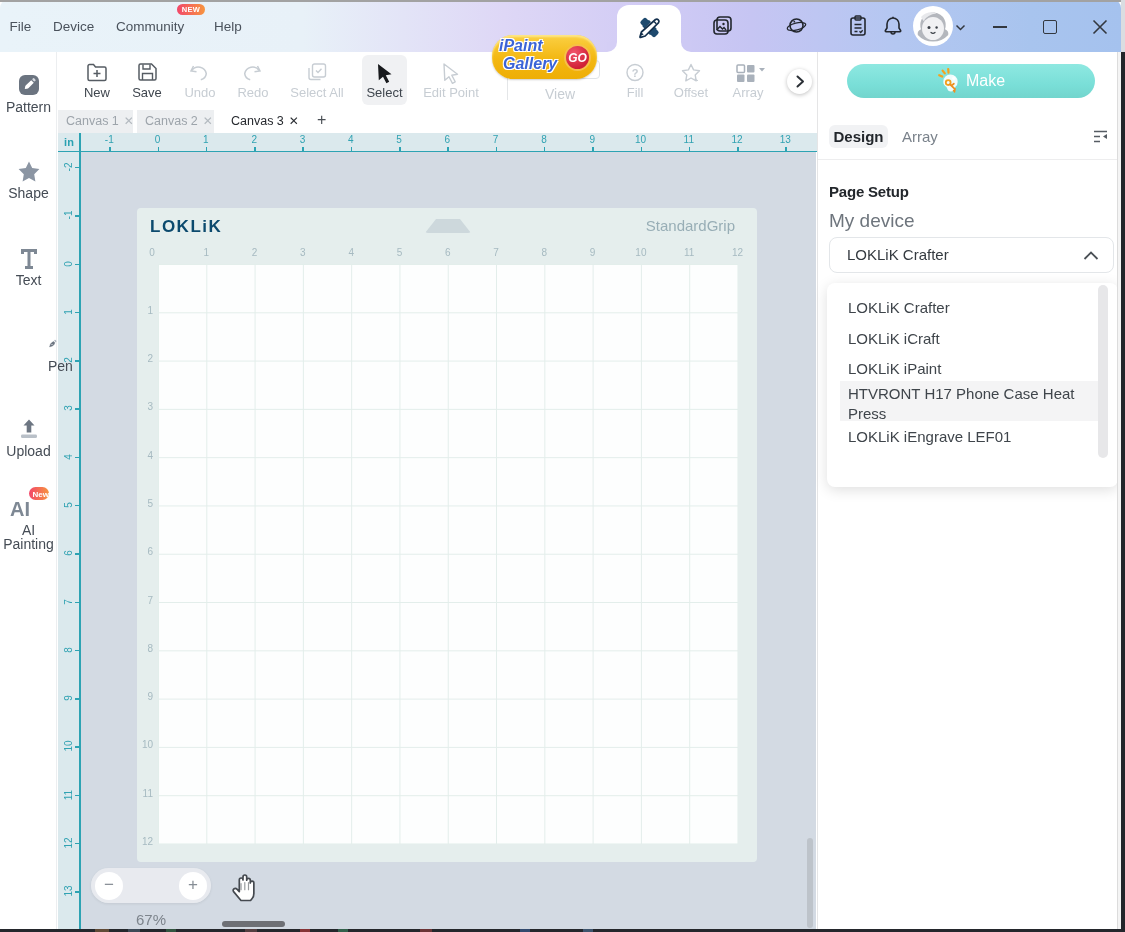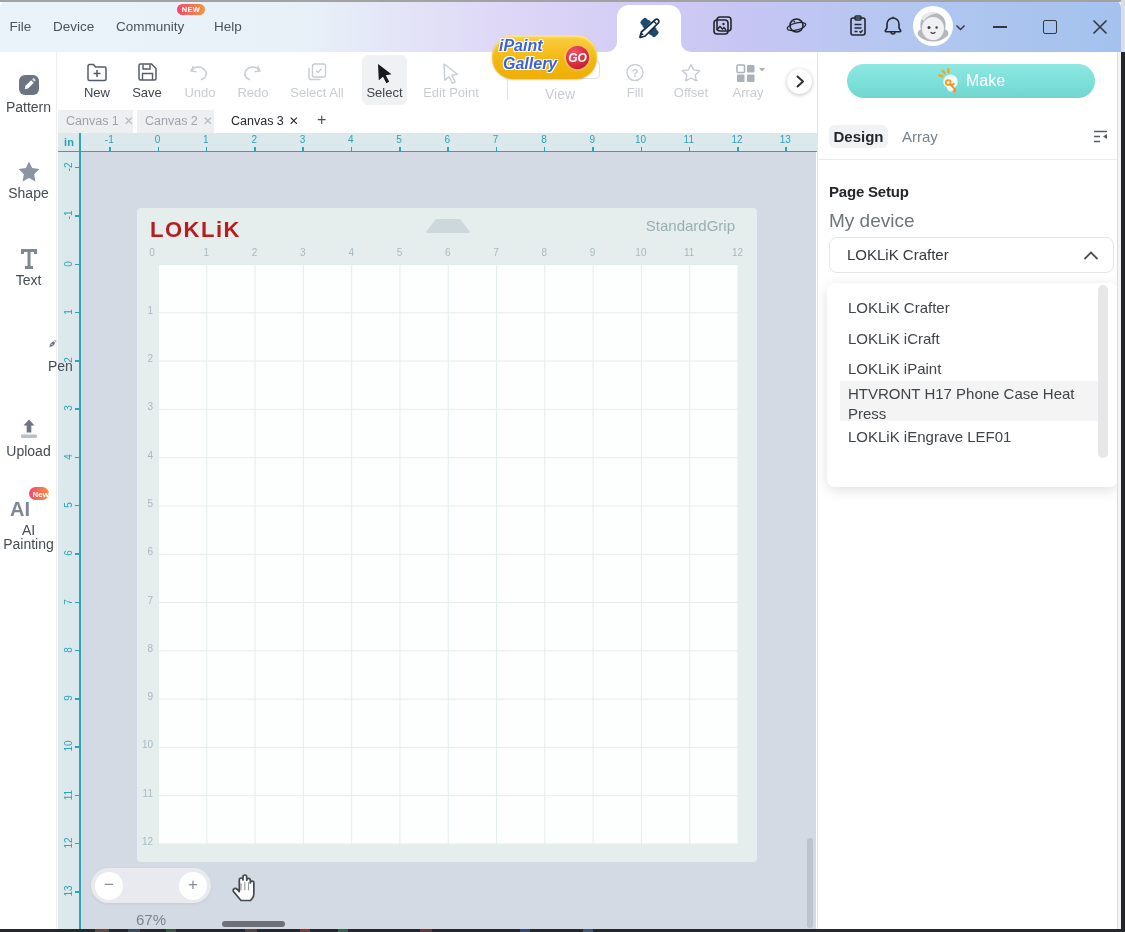--- a/index.html
+++ b/index.html
@@ -79,21 +79,21 @@
   #vline { left:79px; top:133px; width:1.5px; height:796px; background:#2da3b3; z-index:6; }
   .rnum { position:absolute; color:#30a2b2; font-size:10px; }
   .tickv { position:absolute; width:1.5px; height:5px; background:#2da3b3; top:14px; }
   .tickh { position:absolute; height:1.5px; width:5px; background:#2da3b3; left:17px; }
 
   
   #canvas { left:80px; top:152px; width:736px; height:777px; background:#d3dae3; z-index:2; overflow:hidden; }
   #mat { position:absolute; left:57px; top:56px; width:620px; height:654px; background:#e5eeed; border-radius:4px; }
   #matgrid { position:absolute; left:21px; top:55.5px; width:580px; height:580px; background:#fdfefe; }
   .mnum { position:absolute; color:#a6bac1; font-size:10px; }
-  #loklik { position:absolute; left:13px; top:9px; font-size:22px; font-weight:bold; letter-spacing:1.5px; color:#b91c1c; }
+  #loklik { position:absolute; left:13px; top:9px; font-size:17px; font-weight:bold; letter-spacing:1.5px; color:#0c4a6e; }
   #stdgrip { position:absolute; right:22px; top:9px; font-size:15px; color:#98aeb6; }
   #notch { position:absolute; left:288px; top:11px; width:46px; height:14px; background:#cdd8dc;
     clip-path:polygon(24% 0, 76% 0, 100% 100%, 0 100%); border-radius:3px; }
   #zoompill { position:absolute; left:11px; top:716px; width:120px; height:35px; border-radius:17.5px; background:rgba(233,236,240,.92);
     box-shadow:0 1px 3px rgba(0,0,0,.08); }
   .zbtn { position:absolute; top:3.5px; width:28px; height:28px; border-radius:50%; background:#fff; color:#868d95;
     font-size:17px; text-align:center; line-height:26px; }
   #zoomtxt { position:absolute; left:0; width:120px; text-align:center; top:9px; font-size:15px; color:#7d848c;margin-top:34px; }
   #hscroll { position:absolute; left:142px; top:768.5px; width:63px; height:6.5px; border-radius:3px; background:#6e7075; }
   #vscroll { position:absolute; left:727px; top:686px; width:6px; height:90px; border-radius:3px; background:#bdc3ca; }

